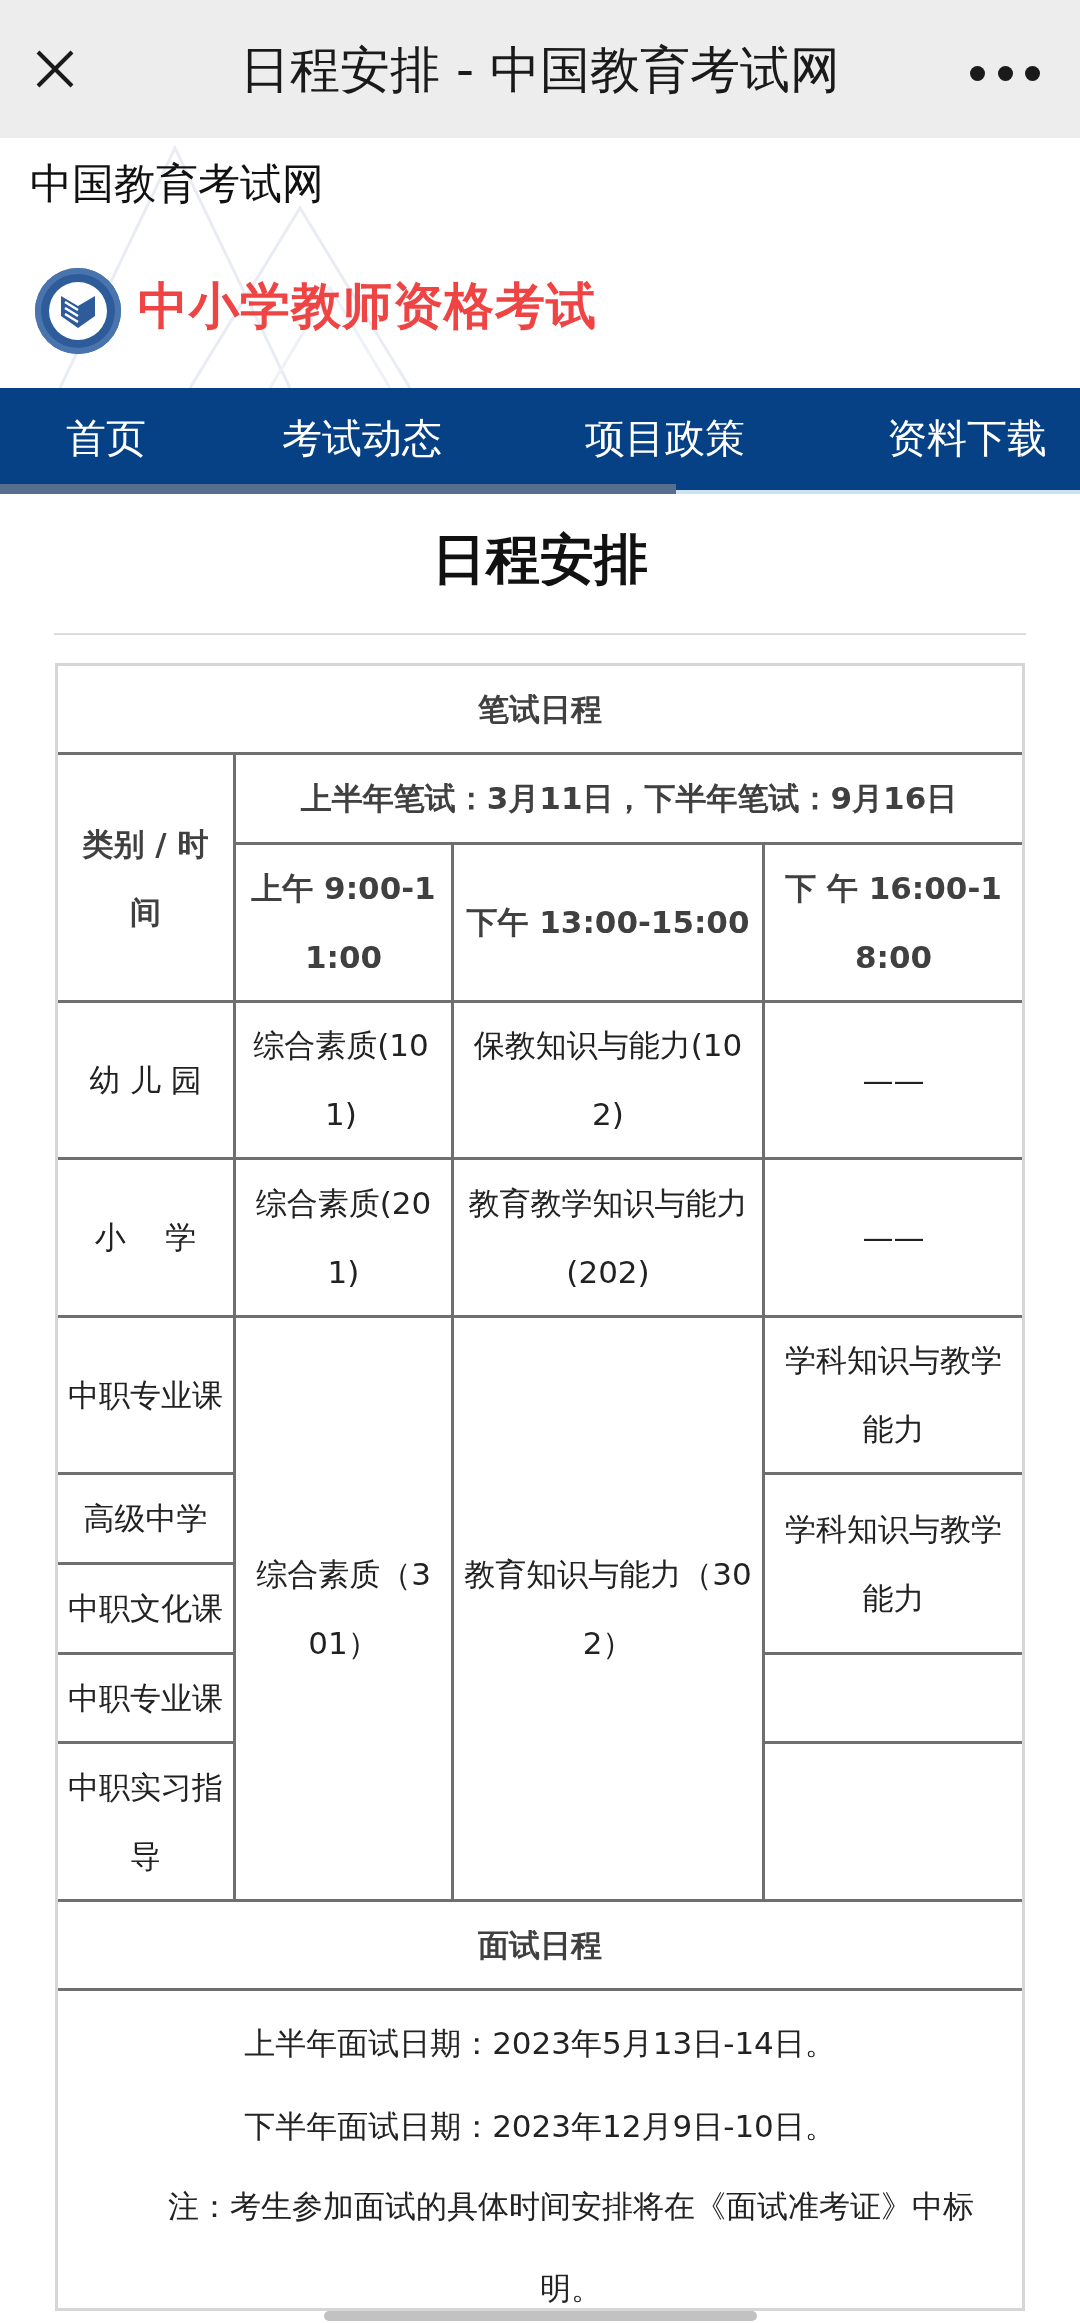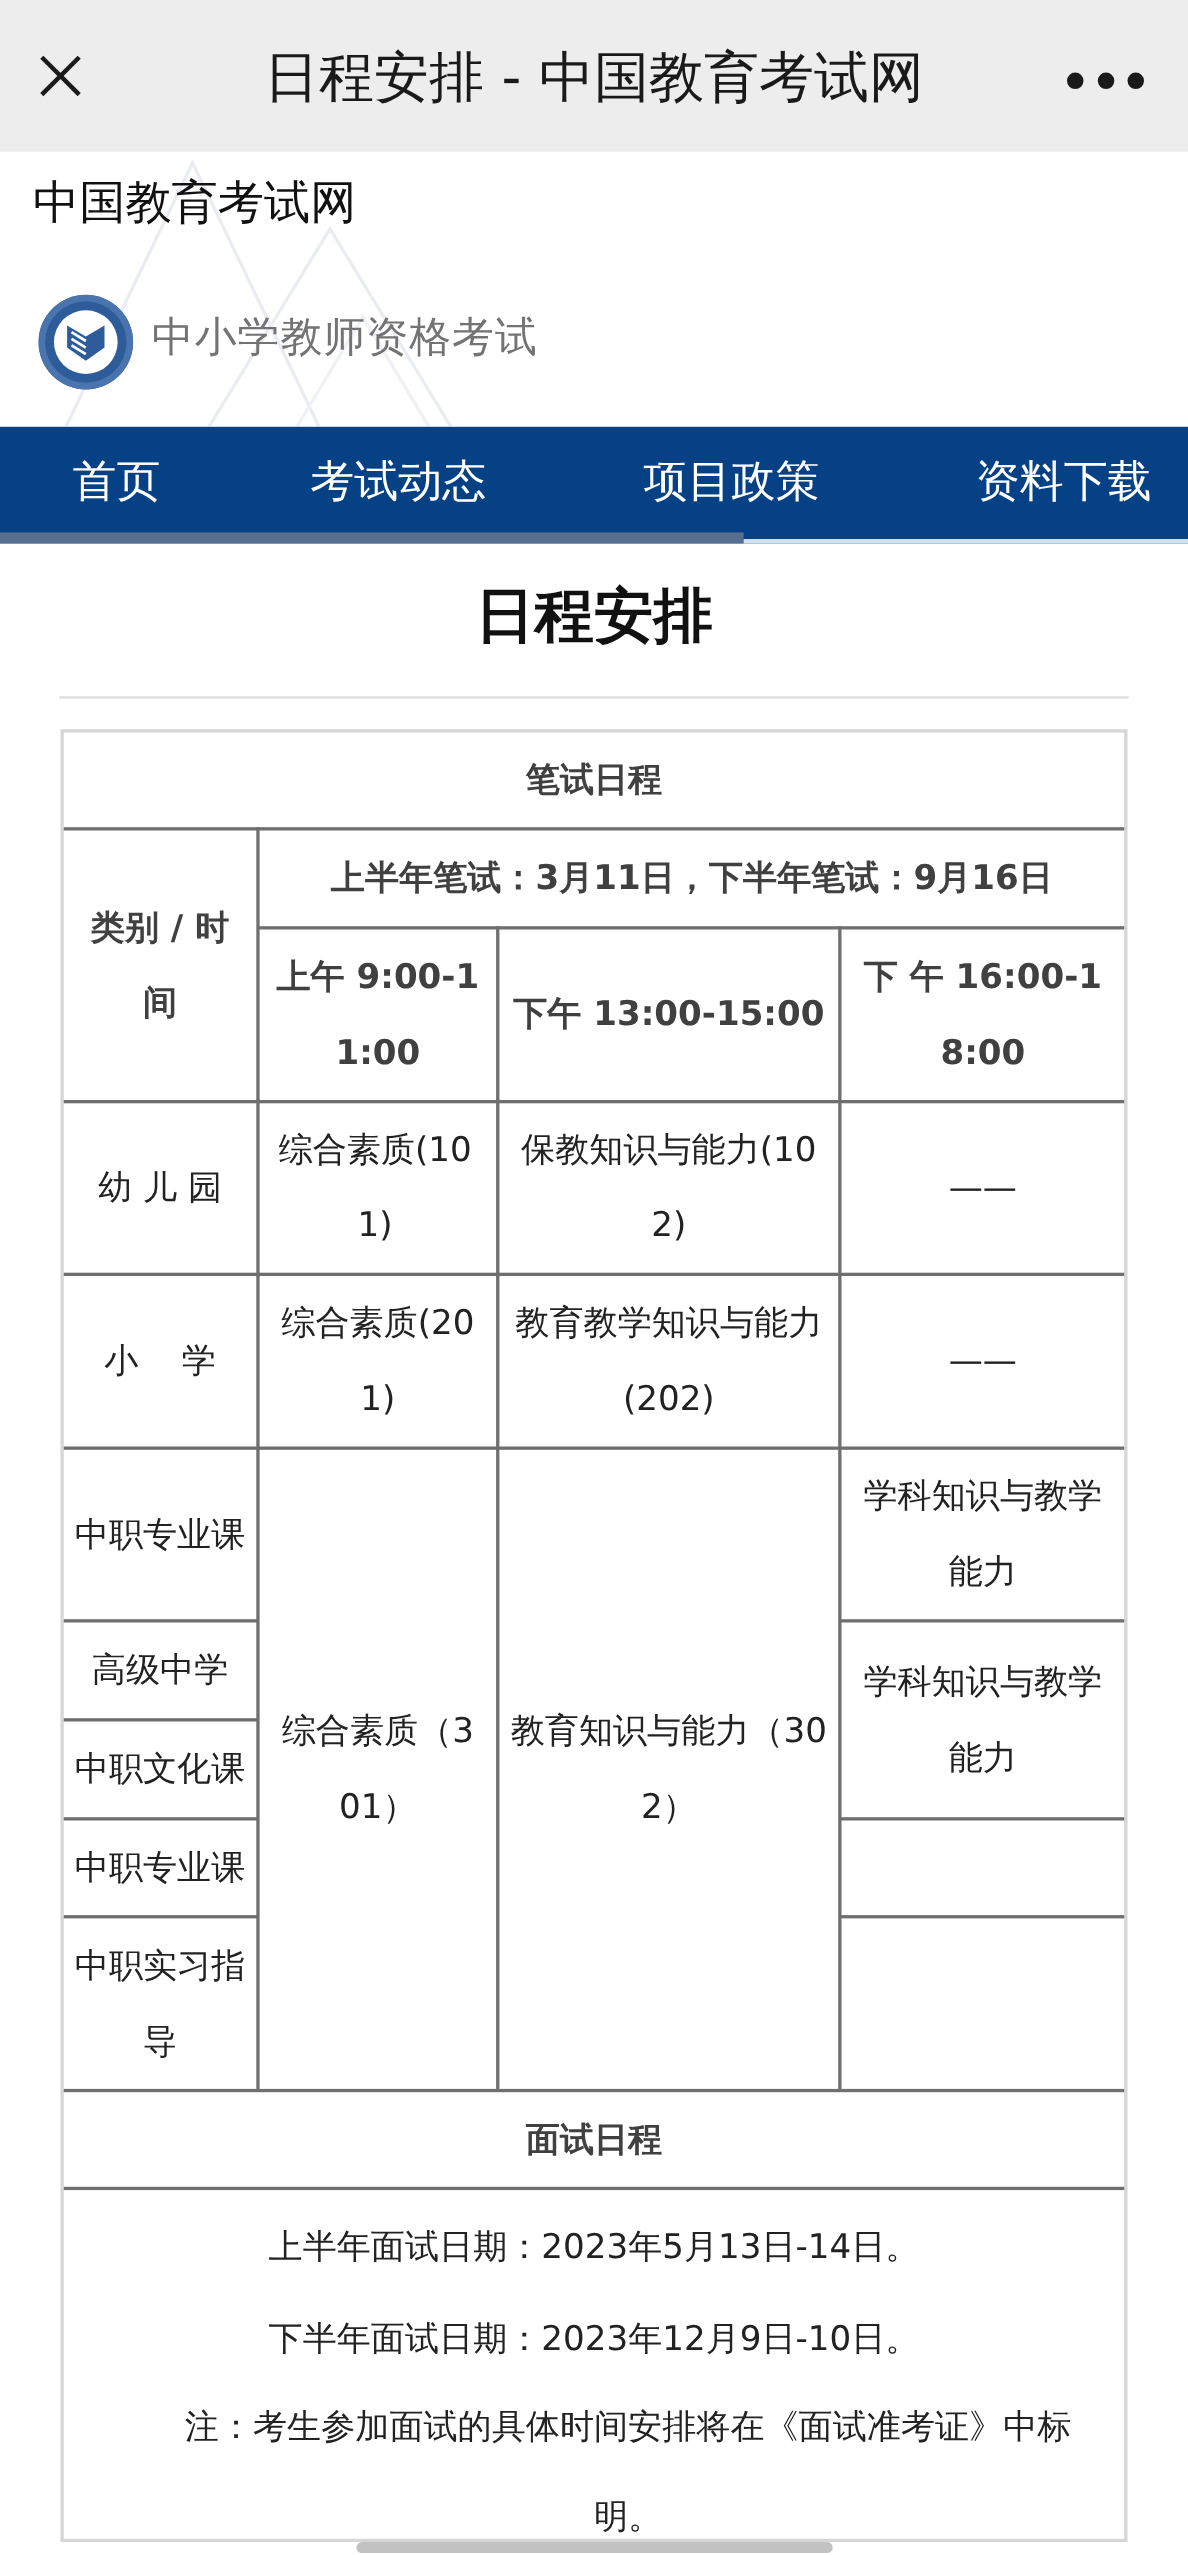--- a/index.html
+++ b/index.html
@@ -10,21 +10,21 @@
   #close-btn { left:28px; top:42px; width:54px; height:54px; }
   #page-title-bar { left:150px; top:40px; width:780px; height:60px; text-align:center;
     font-size:50px; line-height:60px; color:#1a1a1a; }
   #more-btn { left:970px; top:55px; width:70px; height:36px; display:flex; justify-content:space-between; align-items:center; }
   #more-btn span { width:15px; height:15px; border-radius:50%; background:#1a1a1a; display:block; }
   #banner { left:0; top:138px; width:1080px; height:250px; background:#fff; overflow:hidden; }
   #site-name { left:30px; top:162px; font-size:42px; line-height:44px; color:#111; }
   #logo { left:35px; top:268px; width:86px; height:86px; border-radius:50%;
     background:#2e5c9a; box-shadow: inset 0 0 0 6px #4a74ad; }
   #logo .inner { position:absolute; left:14px; top:14px; width:58px; height:58px; border-radius:50%; background:#fff; }
-  #logo-title { left:138px; top:276px; font-size:38px; font-weight:normal; color:#737373; line-height:60px; letter-spacing:1px; }
+  #logo-title { left:138px; top:276px; font-size:50px; font-weight:bold; color:#ef4444; line-height:60px; letter-spacing:1px; }
   #nav { left:0; top:388px; width:1080px; height:106px; background:#054184; }
   .nav-item { position:absolute; top:22px; font-size:40px; color:#fff; line-height:56px; }
   #nav-scroll { left:0; top:484px; width:676px; height:10px; background:#566f8e; }
   #nav-scroll-track { left:676px; top:490px; width:404px; height:4px; background:#cfe0ee; }
   #main-title { left:0; top:525px; width:1080px; text-align:center; font-size:54px; font-weight:bold; line-height:70px; }
   #hr { left:54px; top:633px; width:972px; height:2px; background:#dcdcdc; }
   #table { left:55px; top:663px; width:970px; height:1648px; border:3px solid #d6d6d6; box-sizing:border-box; }
   .hl { position:absolute; height:3px; background:#6f6f6f; }
   .vl { position:absolute; width:3px; background:#6f6f6f; }
   .cell { position:absolute; display:flex; align-items:center; justify-content:center; text-align:center;

